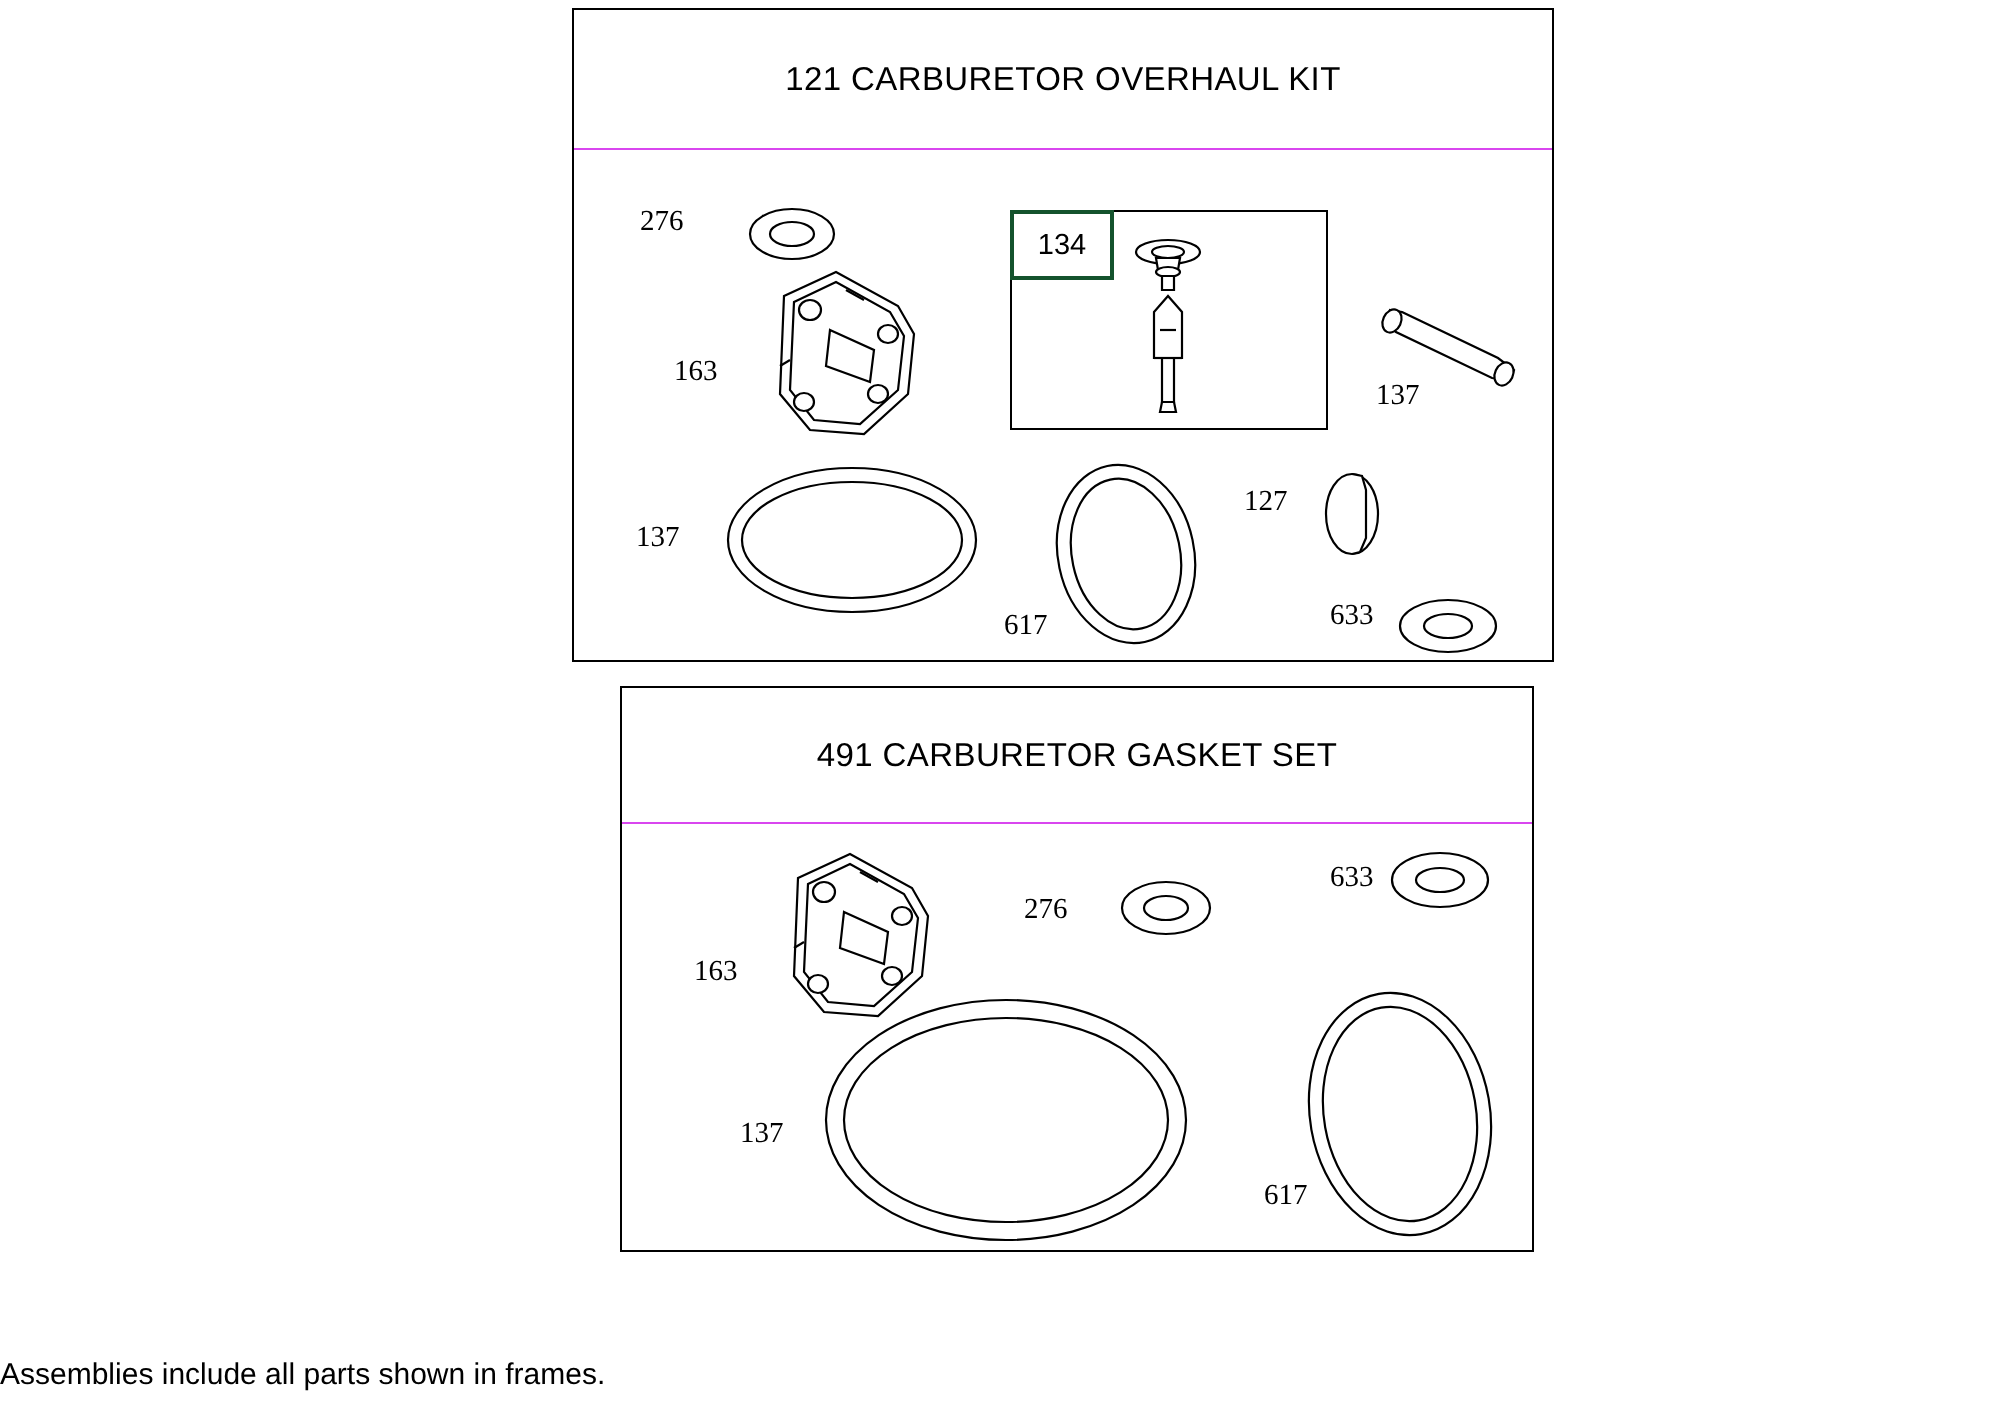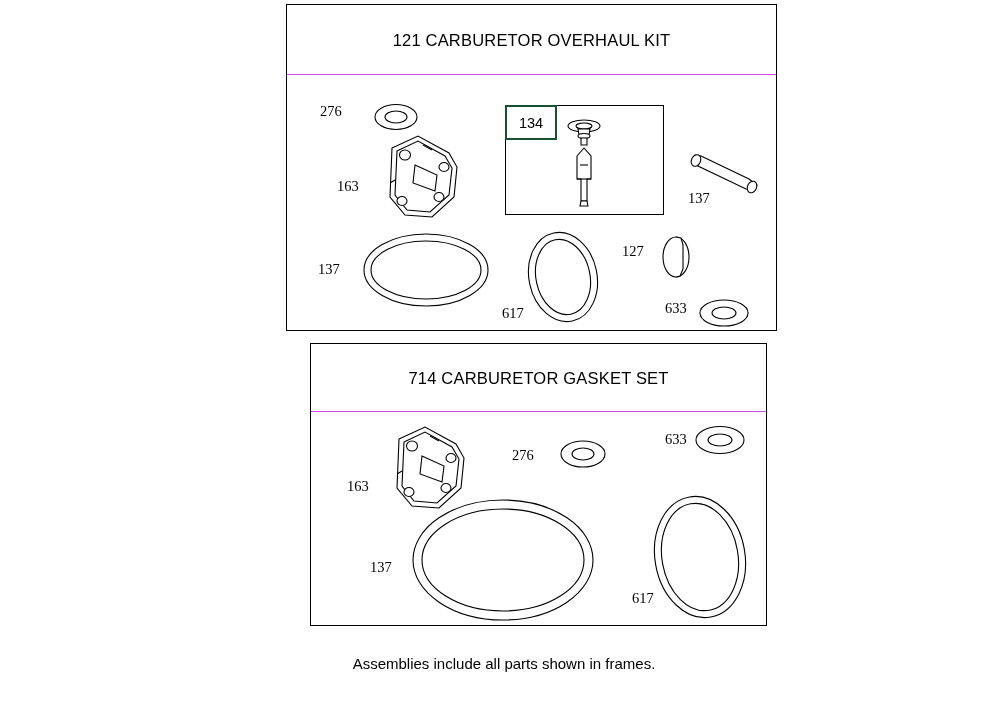--- a/index.html
+++ b/index.html
@@ -53,23 +53,22 @@
   }
   .label {
     position: absolute;
     font-size: 14.5px;
     white-space: nowrap;
     font-family: Liberation Serif, serif;
   }
   .caption {
     position: absolute;
     left: 0;
-    top: 655px;
+    top: 679px;
     width: 1008px;
-    text-align: center;
     font-size: 15px;
   }
   .art {
     position: absolute;
     left: 0;
     top: 0;
     width: 100%;
     height: 100%;
     overflow: visible;
   }
@@ -176,21 +175,21 @@
 <div class="label" style="left:320px; top:103px;">276</div>
 <div class="label" style="left:337px; top:178px;">163</div>
 <div class="label" style="left:318px; top:261px;">137</div>
 <div class="label" style="left:502px; top:305px;">617</div>
 <div class="label" style="left:622px; top:243px;">127</div>
 <div class="label" style="left:665px; top:300px;">633</div>
 <div class="label" style="left:688px; top:190px;">137</div>
 
 <div class="frame" id="frame-gasket">
 
-  <div class="frame-title">714 CARBURETOR GASKET SET</div>
+  <div class="frame-title">491 CARBURETOR GASKET SET</div>
 
   <div class="art">
     <svg width="457" height="283" viewBox="0 0 457 283" fill="none" stroke="#000" stroke-width="1.1">
 
       <g>
         <path d="M88 95 L114 83 L145 100 L153 114 L150 144 L128 164 L101 162 L86 144 Z" fill="#fff"></path>
         <path d="M93 98 L114 88 L141 103 L148 115 L145 142 L126 159 L103 157 L91 142 Z" fill="none"></path>
         <ellipse cx="101" cy="102" rx="5.5" ry="5" fill="#fff"></ellipse>
         <ellipse cx="140" cy="114" rx="5" ry="4.5" fill="#fff"></ellipse>
         <ellipse cx="135" cy="144" rx="5" ry="4.5" fill="#fff"></ellipse>

